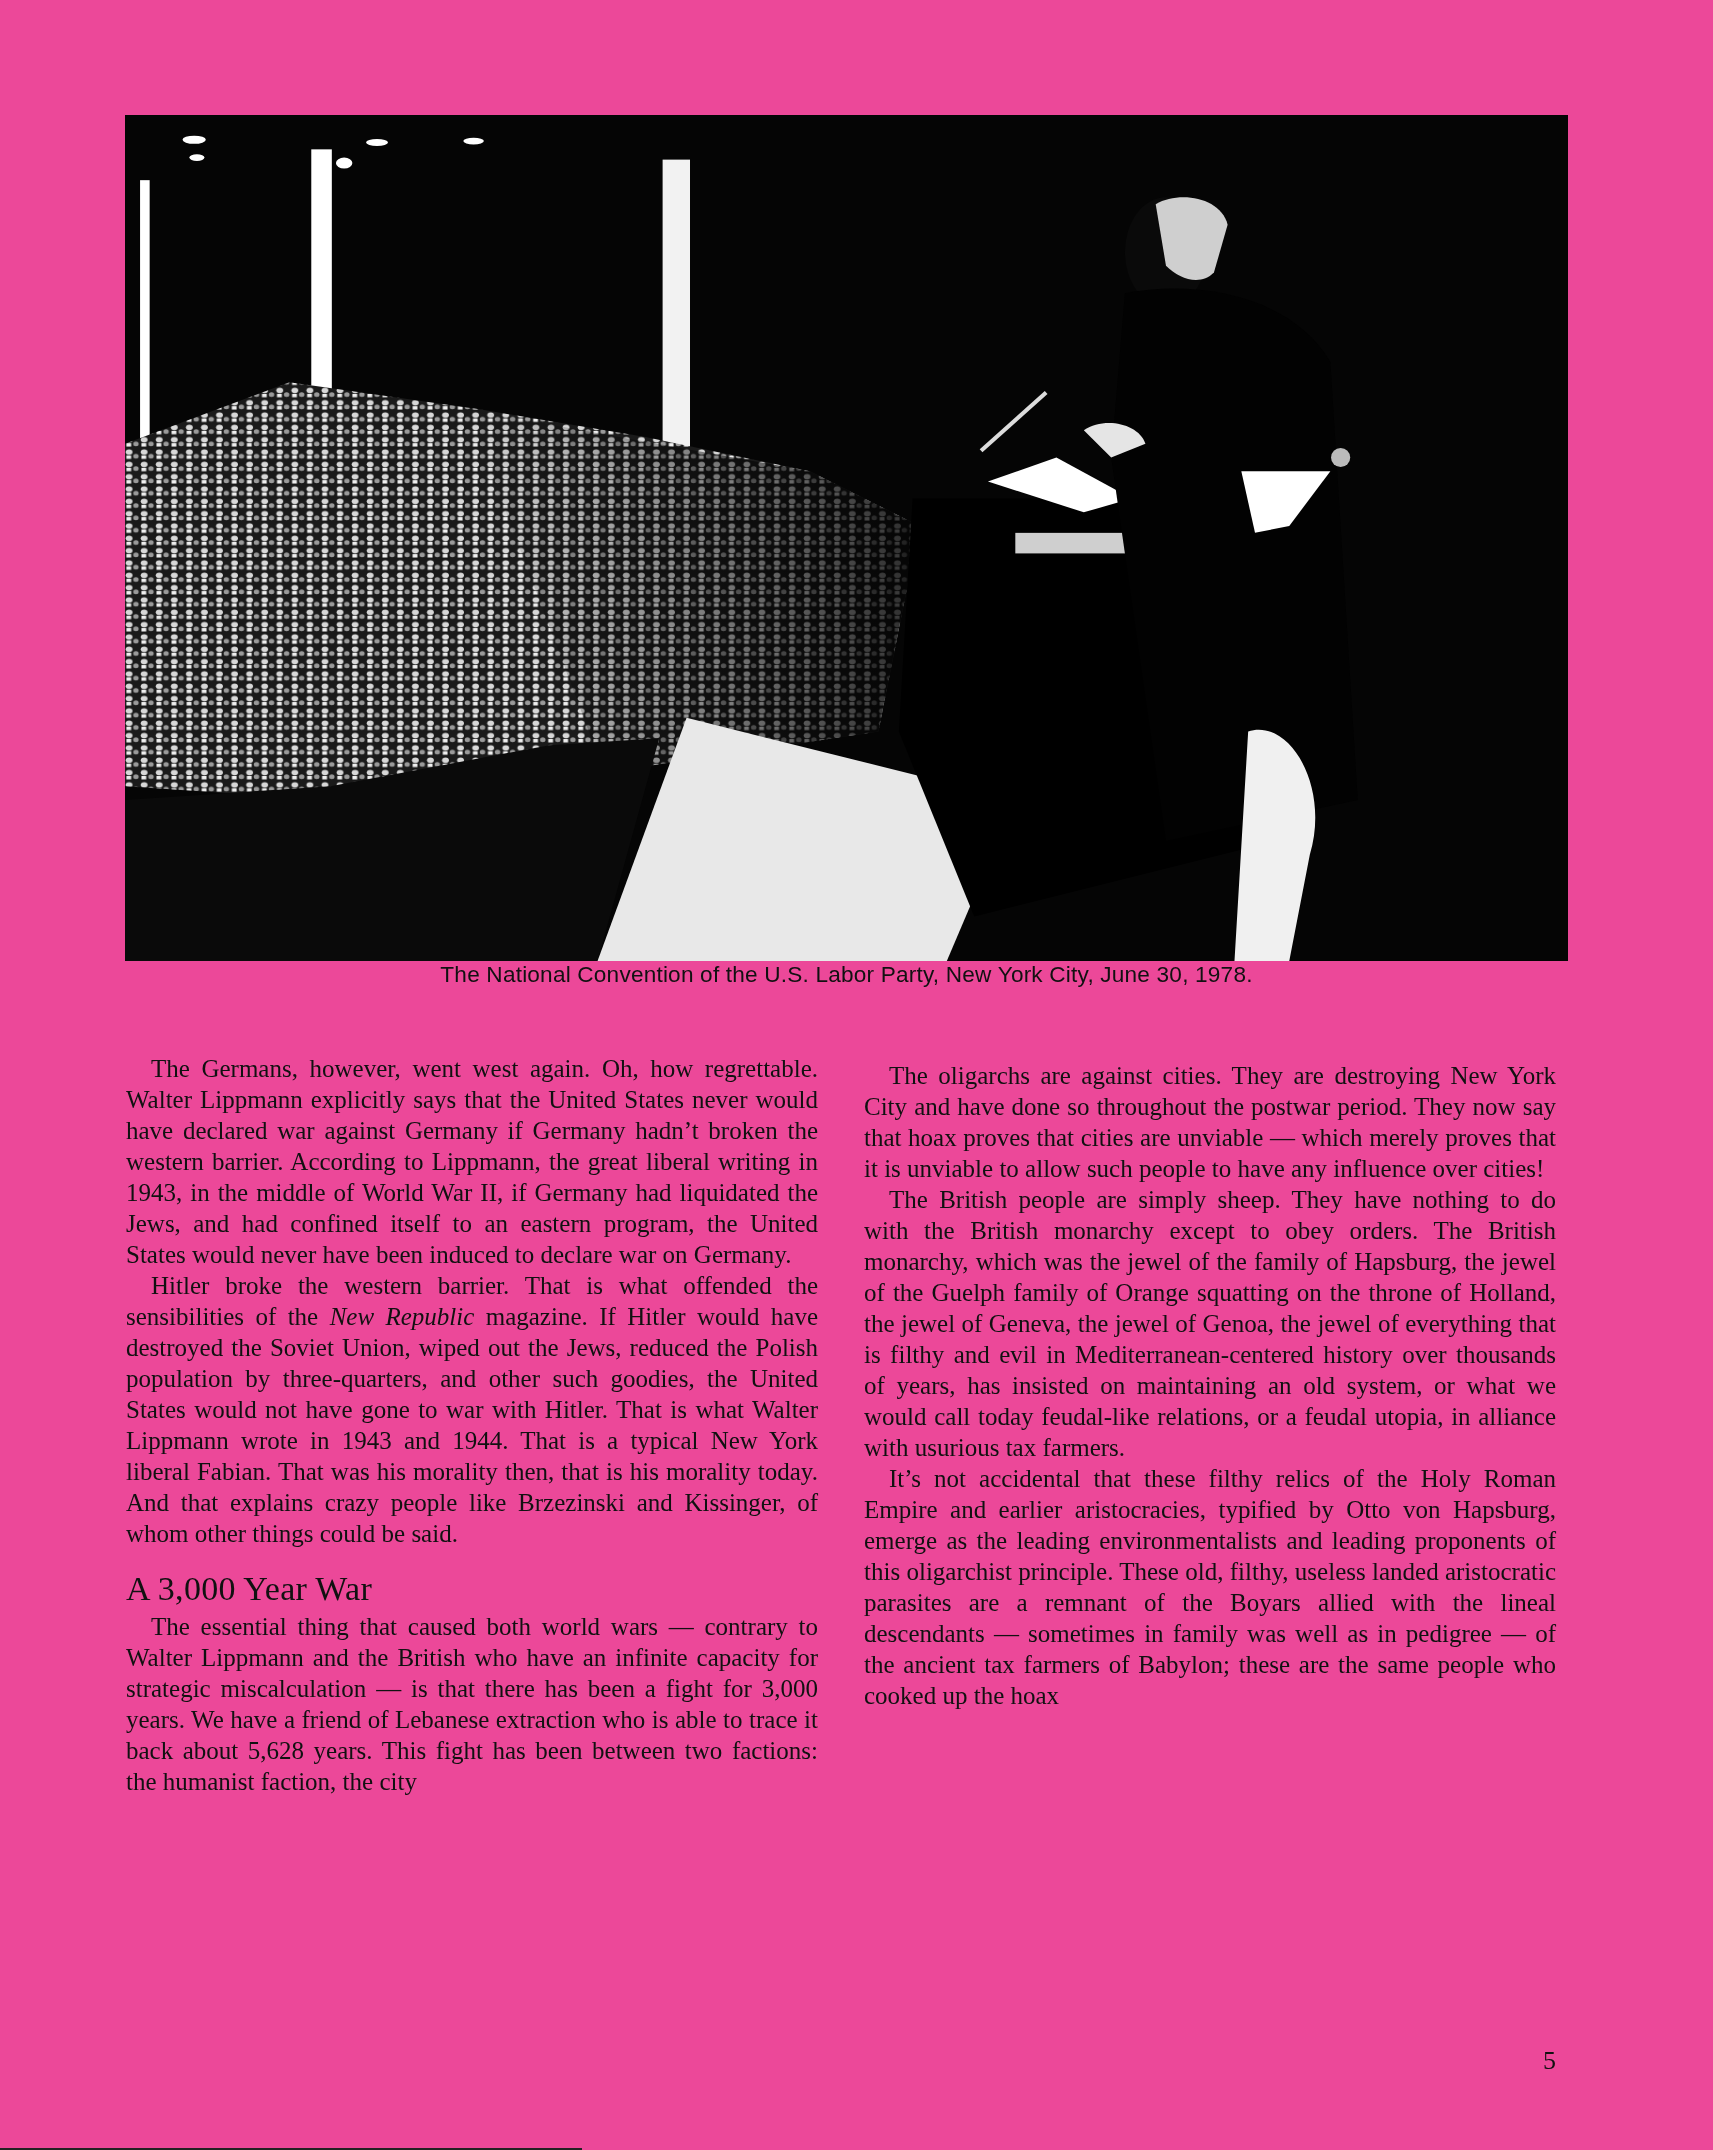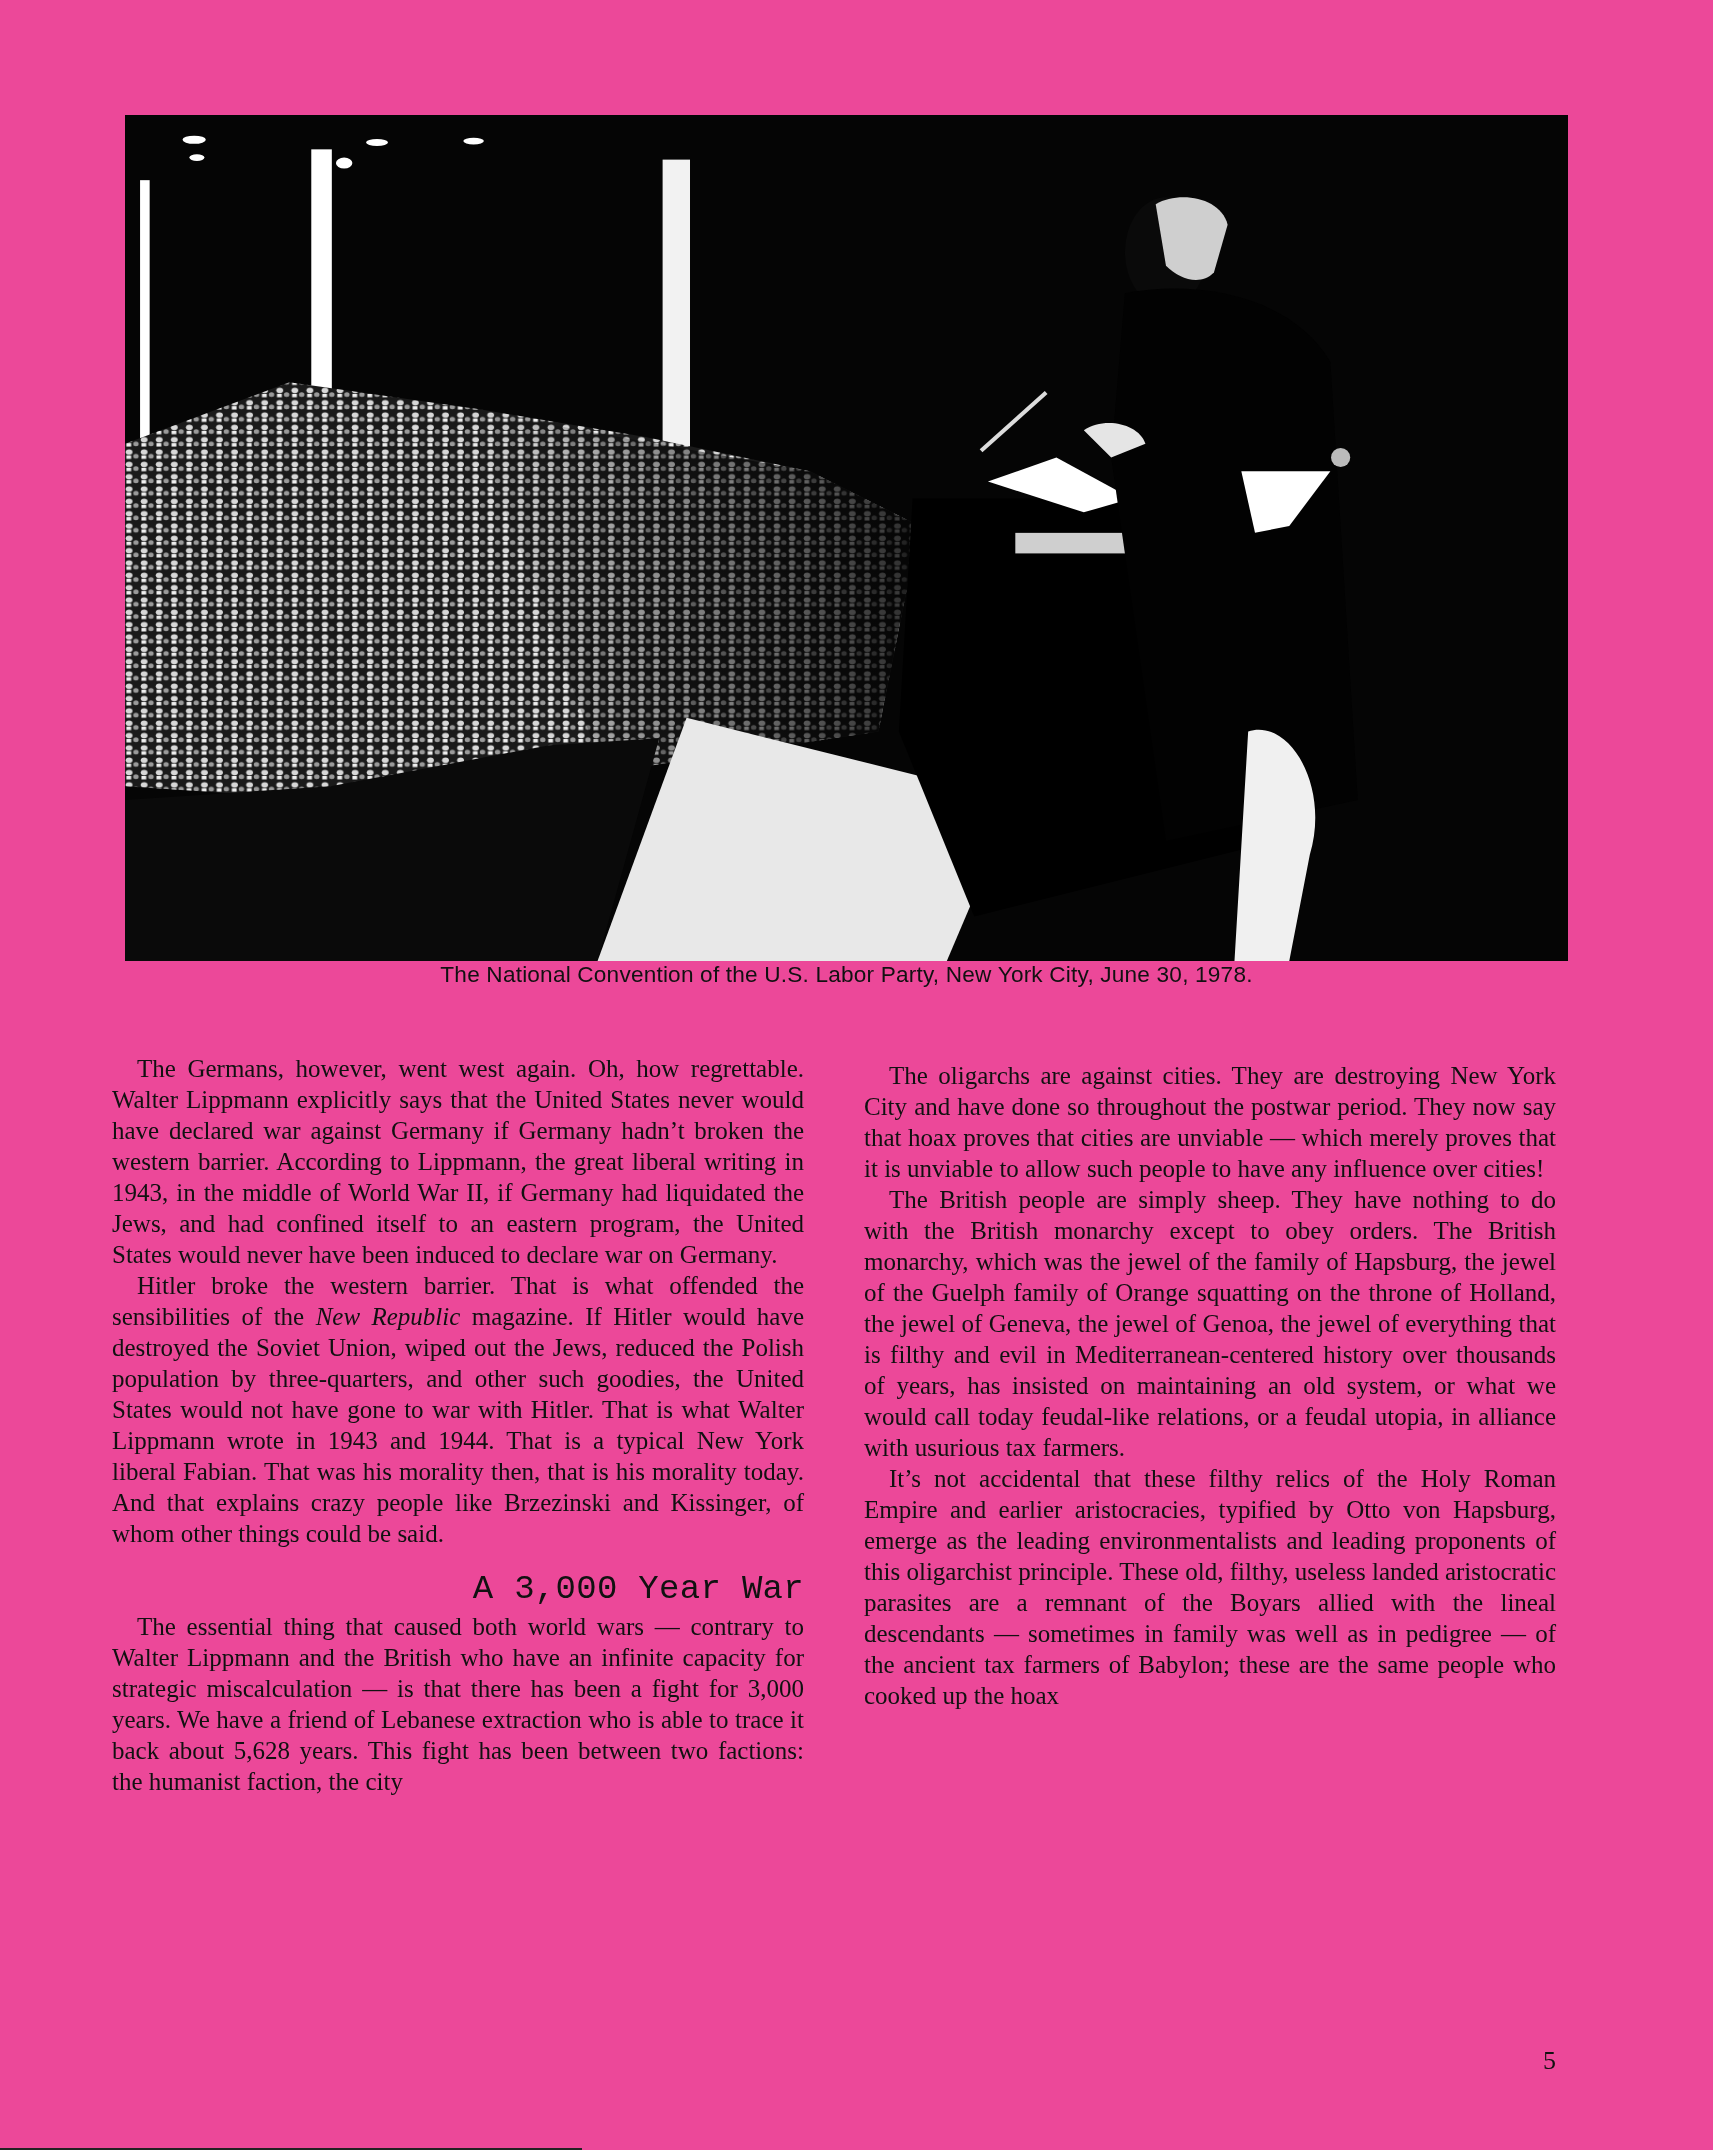--- a/index.html
+++ b/index.html
@@ -4,25 +4,25 @@
 <style>
   html, body { margin:0; padding:0; background:#ffffff; }
   body { width:1713px; height:2151px; position:relative; overflow:hidden; color:#111; }
   .page { position:absolute; left:0; top:0; width:1713px; height:2151px; background:#ec4899; }
   .photo { position:absolute; left:125px; top:115px; width:1443px; height:846px; background:#050505; overflow:hidden; }
   .photo svg { display:block; }
   .caption { position:absolute; left:125px; top:962px; width:1443px; text-align:center;
     font-family:"Liberation Sans", sans-serif; font-size:22.6px; letter-spacing:0.2px; color:#111; }
   .col { position:absolute; top:1053px; width:692px;
     font-family:"Liberation Serif", serif; font-size:25px; line-height:31px; color:#111; }
-  .col-left { left:112px; }
+  .col-left { left:126px; }
   .col-right { left:864px; top:1060px; }
   .col p { margin:0; text-align:justify; text-indent:25px; }
   .col p.cont { text-indent:0; }
-  .col h2 { margin:19px 0 1.4px 0; text-align:right; font-family:Liberation Mono, monospace;
+  .col h2 { margin:19px 0 1.4px 0; text-align:left; font-family:Liberation Serif, serif;
     font-weight:normal; font-size:34px; line-height:42px; letter-spacing:0.3px; }
   .col em { }
   .page-number { position:absolute; left:1543px; top:2046px; font-family:"Liberation Serif", serif; font-size:26px; }
   .scan-edge { position:absolute; left:0; bottom:0; width:582px; height:2.7px; background:#222; }
 </style>
 </head>
 <body>
 
 <div class="page">
 

